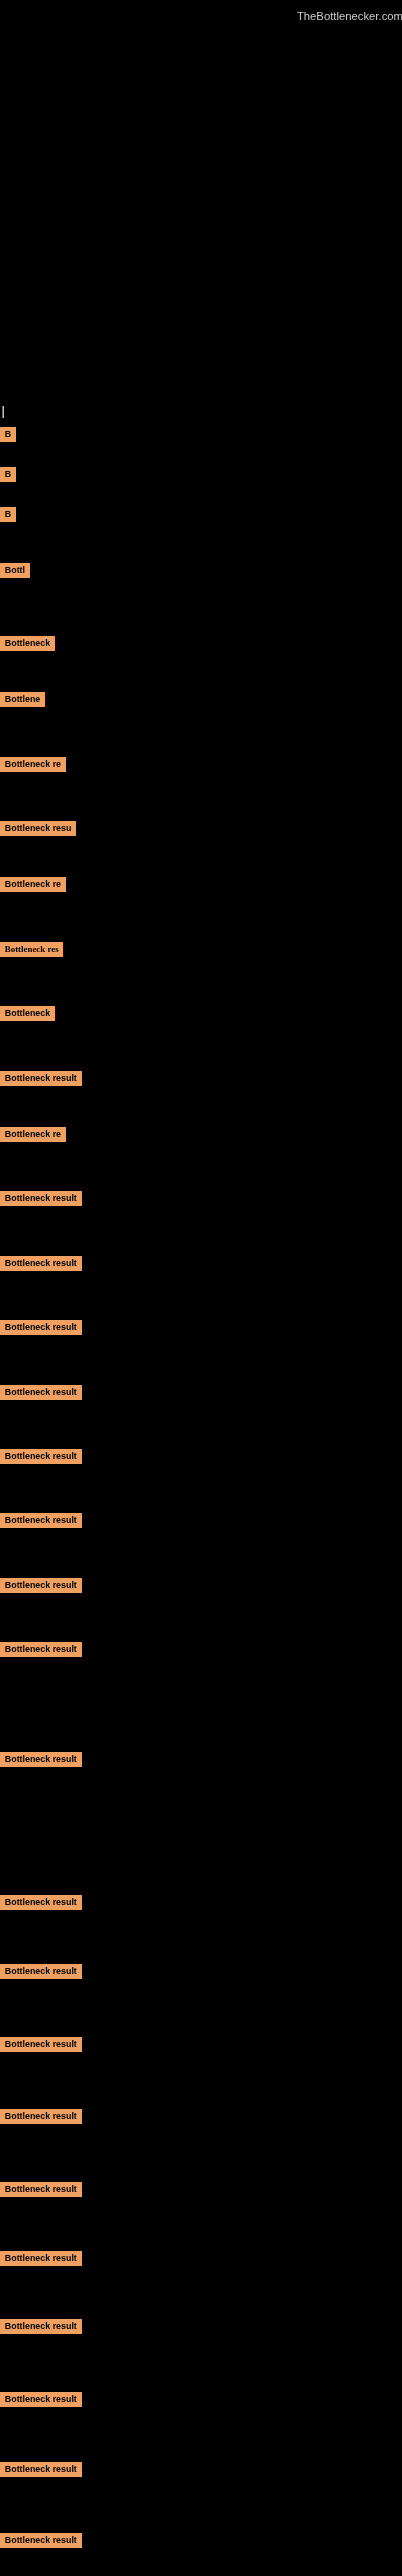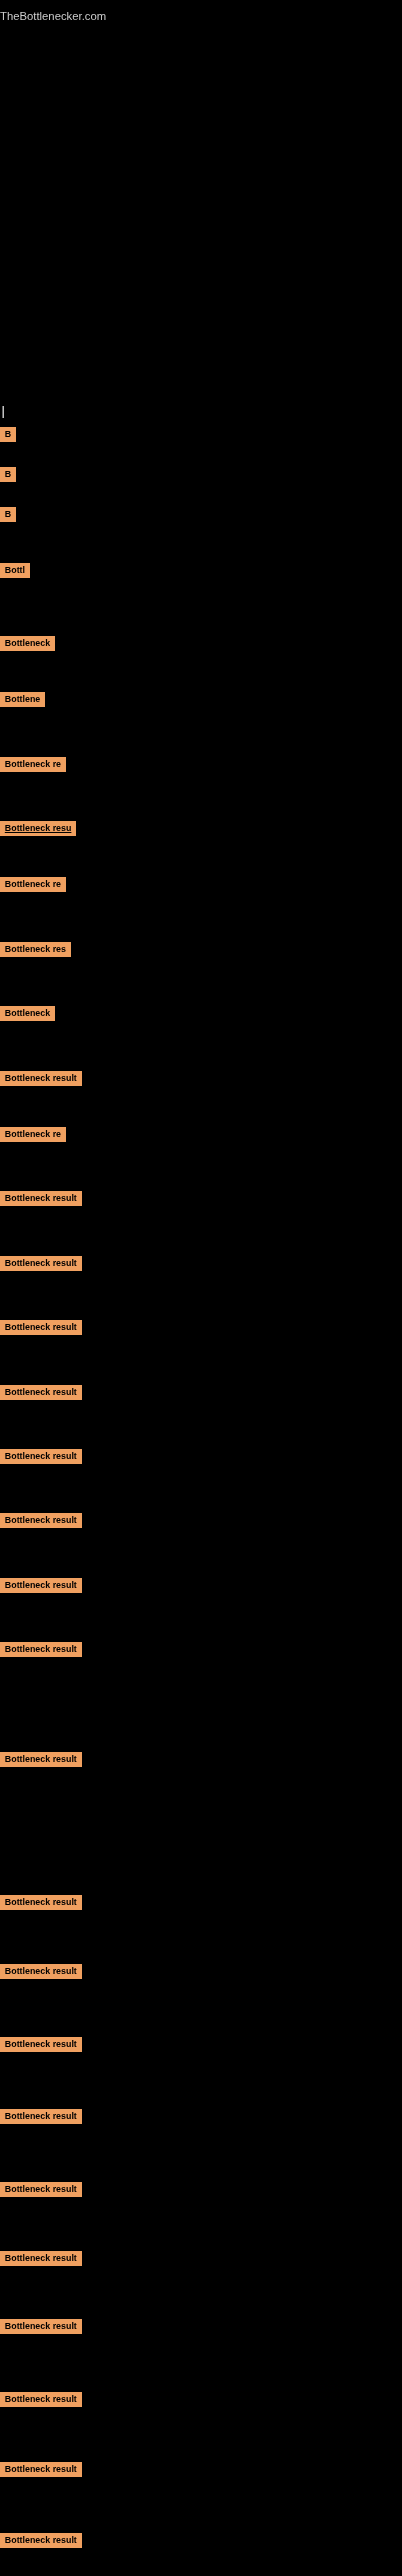--- a/index.html
+++ b/index.html
@@ -10,21 +10,21 @@
 
     body {
       background-color: #000000;
       width: 403px;
       min-height: 2576px;
       font-family: Arial, sans-serif;
       position: relative;
     }
 
     .site-title {
-      text-align: left;
+      text-align: right;
       color: #cccccc;
       font-size: 11.3px;
       padding: 6.4px 0;
       position: absolute;
       top: 4px;
       left: 0;
       right: 0;
     }
 
     .bottleneck-label {
@@ -47,23 +47,23 @@
 
 <span style="position:absolute; top:403px; left:1.6px; color:#ffffff; font-size:13px;">|</span>
 
 <span class="bottleneck-label" style="top: 427px; max-width: 16px;">B</span>
 <span class="bottleneck-label" style="top: 467px; max-width: 16px;">B</span>
 <span class="bottleneck-label" style="top: 507px; max-width: 16px;">B</span>
 <span class="bottleneck-label" style="top: 563px; max-width: 36px;">Bottl</span>
 <span class="bottleneck-label" style="top: 636px; max-width: 64px;">Bottleneck</span>
 <span class="bottleneck-label" style="top: 692px; max-width: 52px;">Bottlene</span>
 <span class="bottleneck-label" style="top: 757px; max-width: 81px;">Bottleneck re</span>
-<span class="bottleneck-label" style="top: 821px; max-width: 93px; text-decoration: underline;">Bottleneck resu</span>
+<span class="bottleneck-label" style="top: 821px; max-width: 93px;">Bottleneck resu</span>
 <span class="bottleneck-label" style="top: 877px; max-width: 81px;">Bottleneck re</span>
-<span class="bottleneck-label" style="top: 942px; max-width: 89px;">Bottleneck res</span>
+<span class="bottleneck-label" style="top: 942px; max-width: 89px; font-family: Liberation Serif, serif;">Bottleneck res</span>
 <span class="bottleneck-label" style="top: 1006px; max-width: 64px;">Bottleneck</span>
 <span class="bottleneck-label" style="top: 1071px; max-width: 105px;">Bottleneck result</span>
 <span class="bottleneck-label" style="top: 1127px; max-width: 81px;">Bottleneck re</span>
 <span class="bottleneck-label" style="top: 1191px; max-width: 105px;">Bottleneck result</span>
 <span class="bottleneck-label" style="top: 1256px; max-width: 105px;">Bottleneck result</span>
 <span class="bottleneck-label" style="top: 1320px; max-width: 105px;">Bottleneck result</span>
 <span class="bottleneck-label" style="top: 1385px; max-width: 105px;">Bottleneck result</span>
 <span class="bottleneck-label" style="top: 1449px; max-width: 105px;">Bottleneck result</span>
 <span class="bottleneck-label" style="top: 1513px; max-width: 105px;">Bottleneck result</span>
 <span class="bottleneck-label" style="top: 1578px; max-width: 105px;">Bottleneck result</span>

